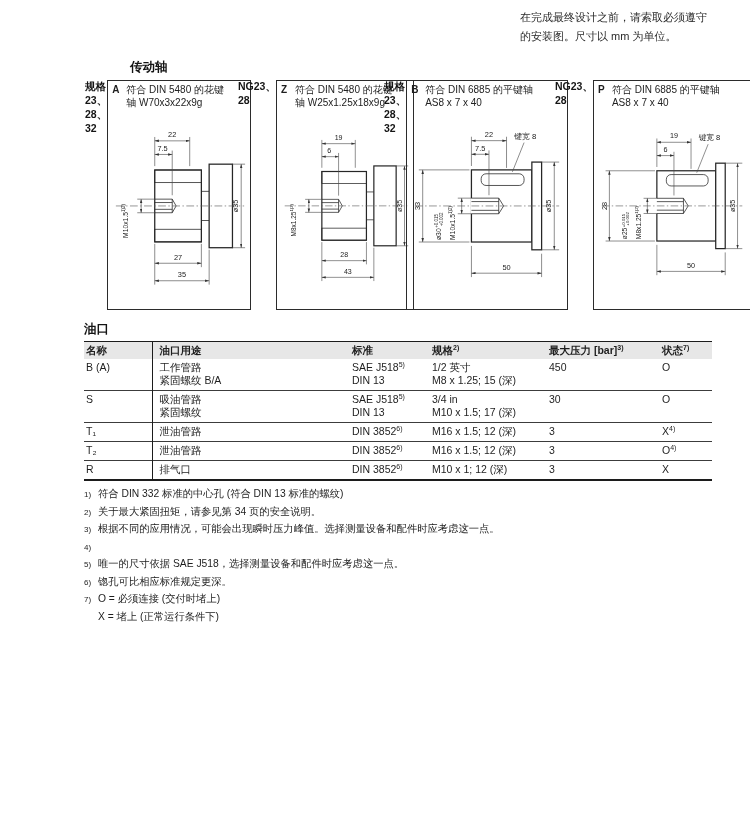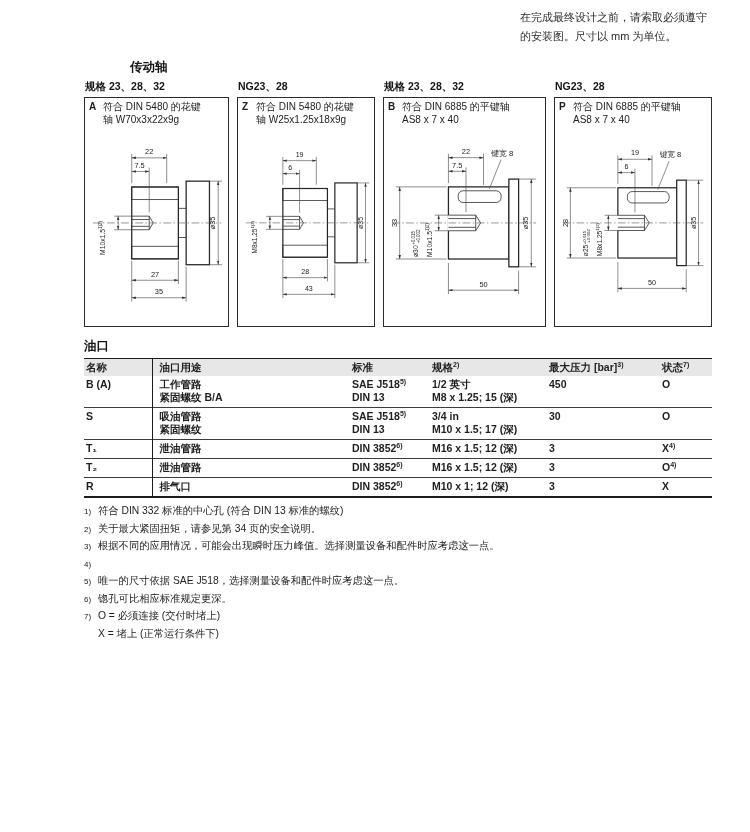--- a/index.html
+++ b/index.html
@@ -6,40 +6,40 @@
   .page{
     position:relative;width:750px;height:832px;background:#fff;
     font-family:"Liberation Sans","DejaVu Sans",sans-serif;color:#1e1e1e;
     overflow:hidden;box-sizing:border-box;padding:8px 38px 0 84px;
   }
   .hdr-row{display:flex;align-items:flex-start;}
   .page-title{font-size:21px;font-weight:500;letter-spacing:0.5px;color:#161616;}
   .hdr-note{margin-left:auto;width:192px;font-size:11px;line-height:19px;color:#2a2a2a;}
   .sec-title{font-size:12.5px;font-weight:bold;margin-top:13px;color:#141414;margin-left:46px;}
   .panel-row{display:flex;gap:8px;margin-top:4px;}
-  .panel{display:flex;flex-direction:column;}
+  .panel{display:flex;flex-direction:row;}
   .p0{width:145px}.p1{width:138px}.p2{width:163px}.p3{width:158px}
   .panel-hdr{font-size:10.5px;font-weight:bold;margin:0 0 3px 1px;color:#141414;}
   .panel-box{border:1.6px solid #2b2b2b;height:230px;box-sizing:border-box;padding:3px 2px 0 4px;}
   .panel-desc{display:flex;font-size:10px;line-height:12.5px;}
   .panel-code{font-weight:bold;width:14px;flex:none;}
   .panel-desc-lines{color:#222;}
   svg{display:block;margin-top:2px;}
   svg text{fill:#1b1b1b;font-family:"Liberation Sans","DejaVu Sans",sans-serif;}
   .dtxt{font-size:7.6px;}
   .ktxt{font-size:8px;}
   .sup6{font-size:4.6px;}
   .dl{stroke:#4a4a4a;stroke-width:0.65;fill:none;}
   .ol{stroke:#262626;stroke-width:1.3;fill:none;}
   .ol2{stroke:#262626;stroke-width:0.8;fill:none;}
   .cl{stroke:#5a5a5a;stroke-width:0.65;stroke-dasharray:8 2.5 1.5 2.5;fill:none;}
   .whitefill{fill:#ffffff;}
   .ports-title{font-size:12.5px;font-weight:bold;margin:11px 0 3px 0;color:#141414;}
   table.ports{border-collapse:collapse;width:628px;table-layout:fixed;font-size:10.5px;}
-  table.ports th,table.ports td{text-align:left;vertical-align:top;padding:2px 4px 3px 0;line-height:13px;font-weight:bold;}
+  table.ports th,table.ports td{text-align:left;vertical-align:top;padding:2px 4px 3px 0;line-height:13px;}
   table.ports thead tr{background:#e7e7e7;}
   table.ports thead th{font-weight:bold;border-top:1.5px solid #1c1c1c;padding-top:2px;padding-bottom:2px;}
   table.ports .c-name{padding-left:2px;}
   table.ports th.c-purpose,table.ports td.c-purpose{border-left:1.2px solid #1c1c1c;padding-left:7px;}
   table.ports tbody tr{border-bottom:1px solid #3c3c3c;}
   table.ports tbody tr:last-child{border-bottom:2px solid #1c1c1c;}
   sup{font-size:7px;line-height:0;}
   .footnotes{margin-top:5px;font-size:10.3px;line-height:16.5px;color:#1d1d1d;}
   .fn{display:flex;}
   .fn-num{width:14px;flex:none;font-size:8px;padding-top:1px;}

